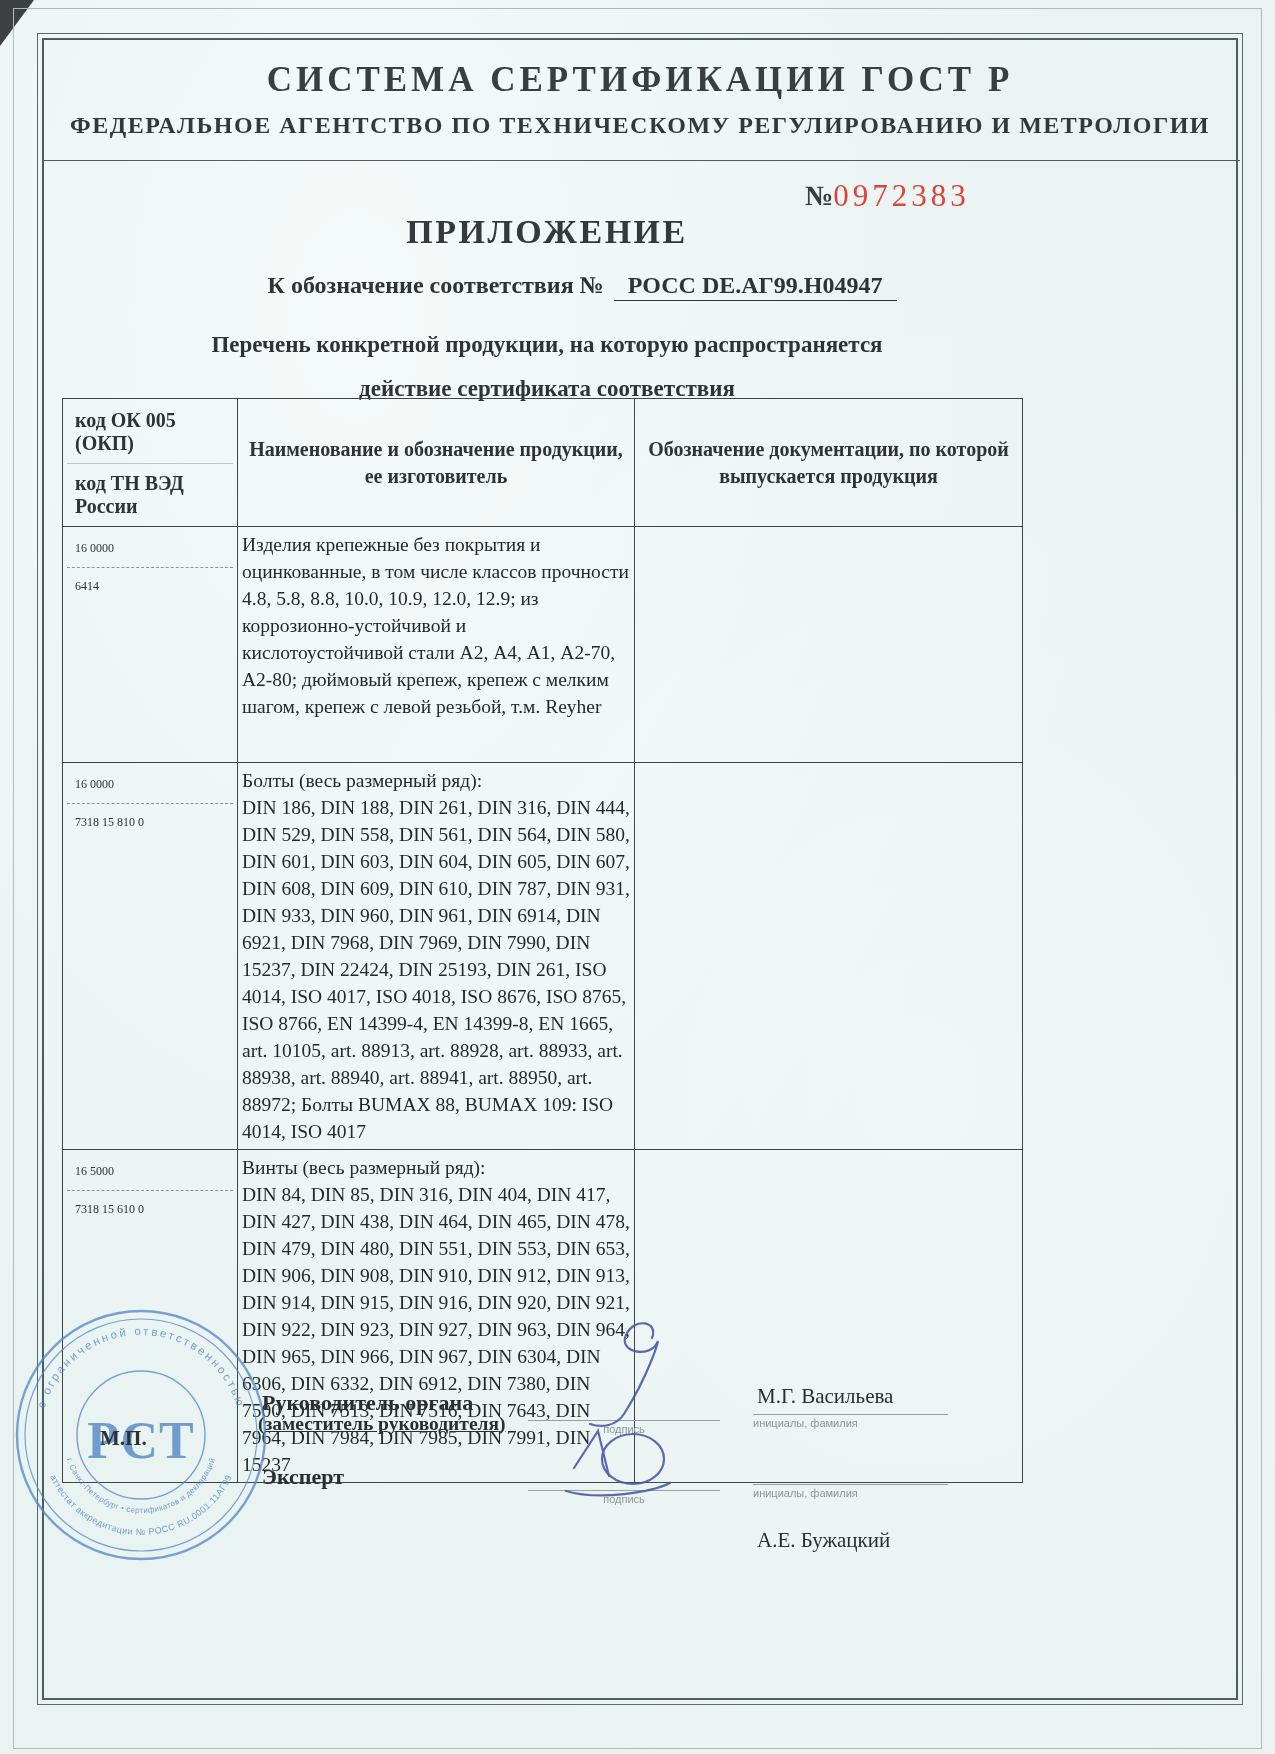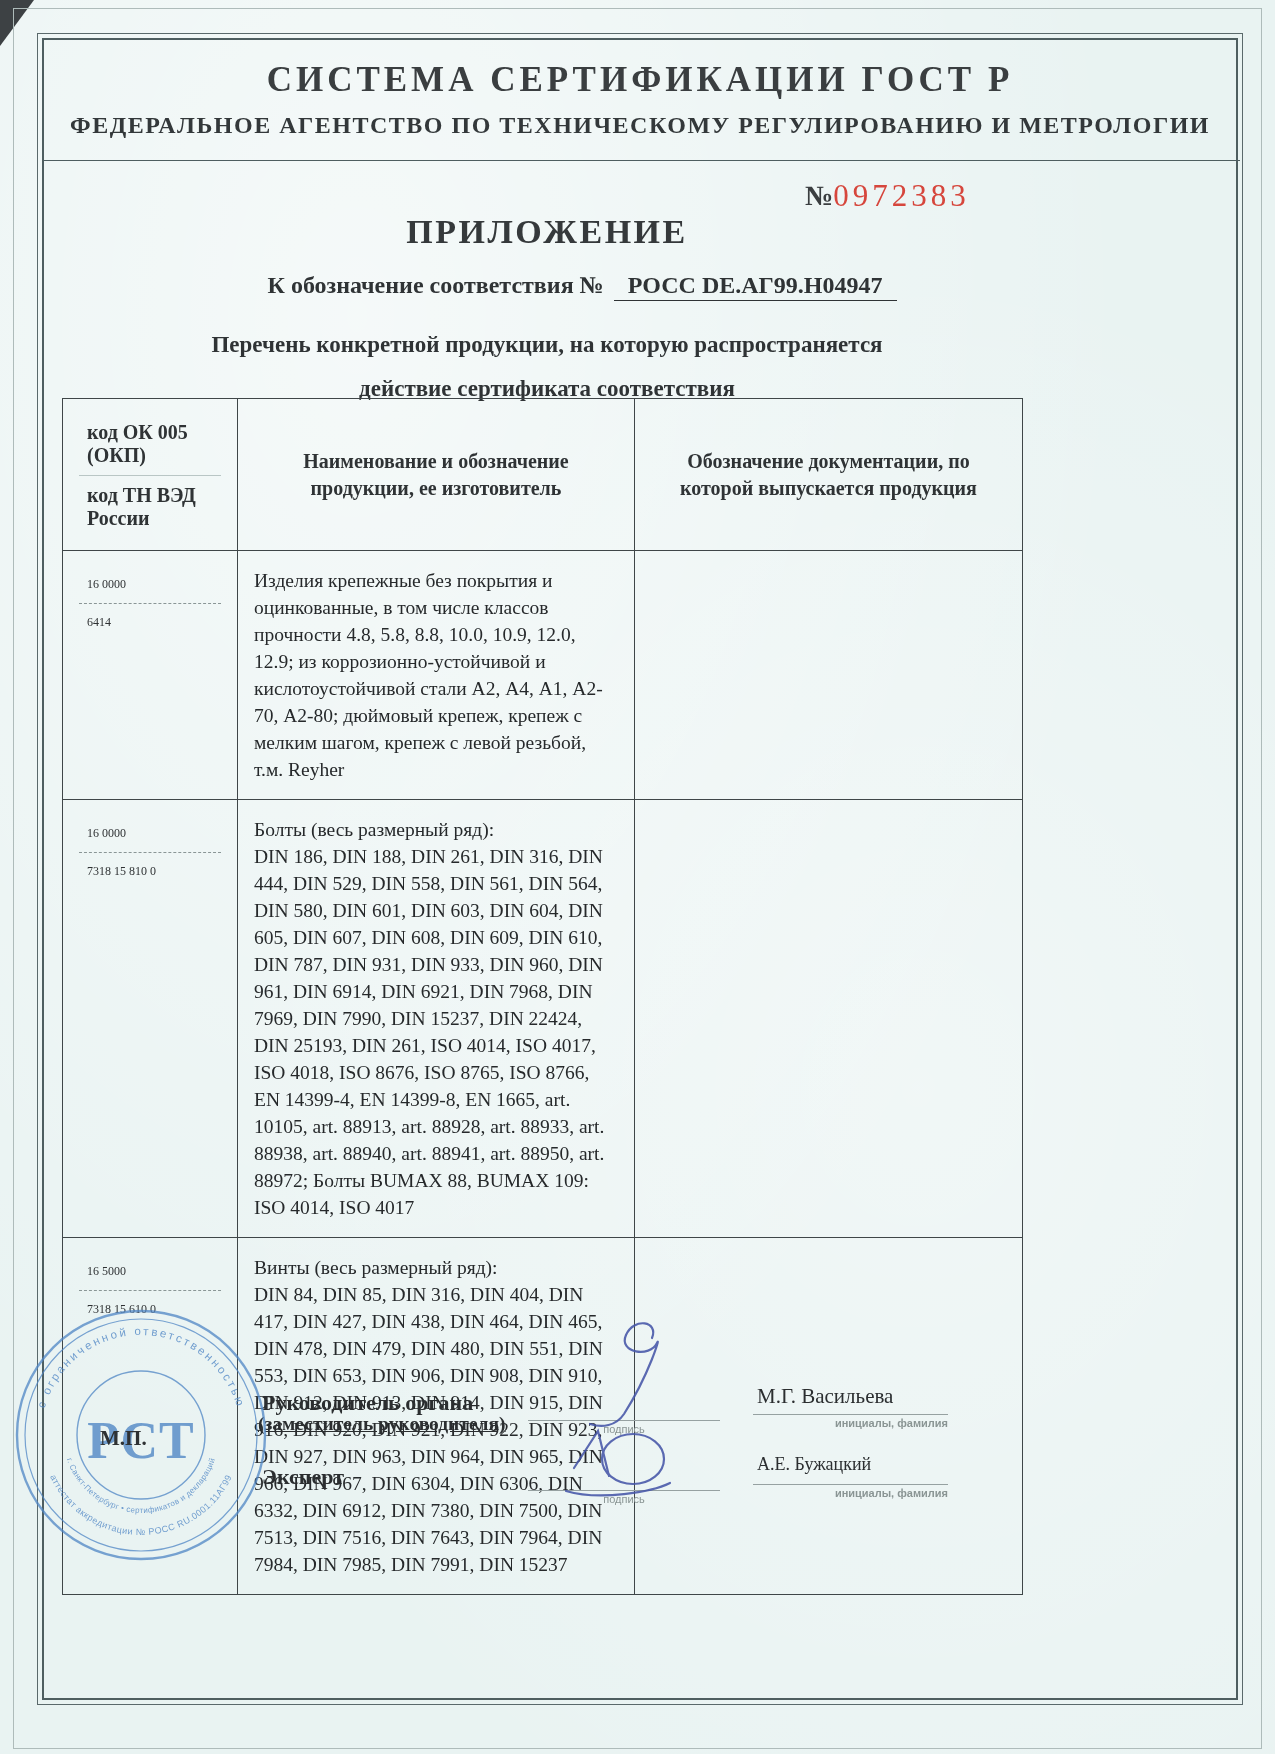--- a/index.html
+++ b/index.html
@@ -33,21 +33,21 @@
     letter-spacing:2.5px;color:#35393b;}
   .cert-line{left:42px;top:272px;width:1080px;font-size:24px;font-weight:bold;color:#2f3335;}
   .cert-line .cert-val{font-weight:bold;border-bottom:1.8px solid #2f3335;
     padding:0 14px 2px 14px;margin-left:10px;}
   .purpose{left:42px;top:323px;width:1010px;font-size:23px;font-weight:bold;
     line-height:44px;color:#2f3335;white-space:pre-line;}
   
   table.products{position:absolute;left:62px;top:398px;width:960px;
     border-collapse:collapse;table-layout:fixed;}
   table.products th, table.products td{
-    border:1.6px solid #3f4648;vertical-align:top;padding:16px;}
+    border:1.6px solid #3f4648;vertical-align:top;padding:4px;}
   table.products thead th{height:90px;vertical-align:middle;
     font-size:20px;font-weight:bold;color:#2f3335;}
   col.c1{width:175px;} col.c2{width:397px;} col.c3{width:388px;}
   .h-c1{text-align:left;}
   .h-c1 .t{padding:6px 8px 8px 8px;border-bottom:1px solid #b9c6c5;}
   .h-c1 .b{padding:8px 8px 4px 8px;}
   .h-mid{text-align:center;padding:4px 30px;line-height:27px;}
   .code-cell{font-size:12px;line-height:26px;}
   .code-top{padding:4px 8px 6px 8px;border-bottom:1.2px dashed #8a9696;}
   .code-bot{padding:5px 8px;}
@@ -55,26 +55,26 @@
     white-space:pre-line;color:#26292b;}
   tr.r0{height:236px;} tr.r1{height:352px;} tr.r2{height:298px;}
   
   .mp{left:100px;top:1426px;font-size:21px;font-weight:bold;color:#2e3133;z-index:3;}
   .role1{left:262px;top:1390px;font-size:22px;font-weight:bold;color:#2b2e30;}
   .role1b{left:258px;top:1413px;font-size:19.5px;font-weight:bold;
     text-decoration:underline;color:#2b2e30;}
   .role2{left:262px;top:1464px;font-size:22px;font-weight:bold;color:#2b2e30;}
   .sig-slot{width:192px;border-top:1.2px solid #96a1a1;text-align:center;}
   .slot1{left:528px;top:1420px;} .slot2{left:528px;top:1490px;}
-  .nm-slot{width:195px;border-top:1.2px solid #96a1a1;text-align:right;font-weight:bold;}
+  .nm-slot{width:195px;border-top:1.2px solid #96a1a1;text-align:left;}
   .nslot1{left:753px;top:1414px;} .nslot2{left:753px;top:1484px;}
   .cap{font-size:11px;color:#8a9594;font-family:"Liberation Sans", sans-serif;
     padding-top:2px;}
   .name1{left:757px;top:1384px;font-size:21px;color:#2b2e30;}
-  .name2{left:757px;top:1454px;font-size:18px;color:#2b2e30;}
+  .name2{left:757px;top:1528px;font-size:21px;color:#2b2e30;}
   .stamp-svg{left:10px;top:1290px;z-index:2;}
   .sig-svg{left:520px;top:1318px;z-index:2;}
   .footer{left:0;top:1707px;width:1275px;text-align:center;
     font-family:"Liberation Sans", sans-serif;font-size:10.5px;color:#8d918d;
     letter-spacing:.4px;}
 </style>
 </head>
 <body>
 
 <div class="page">

